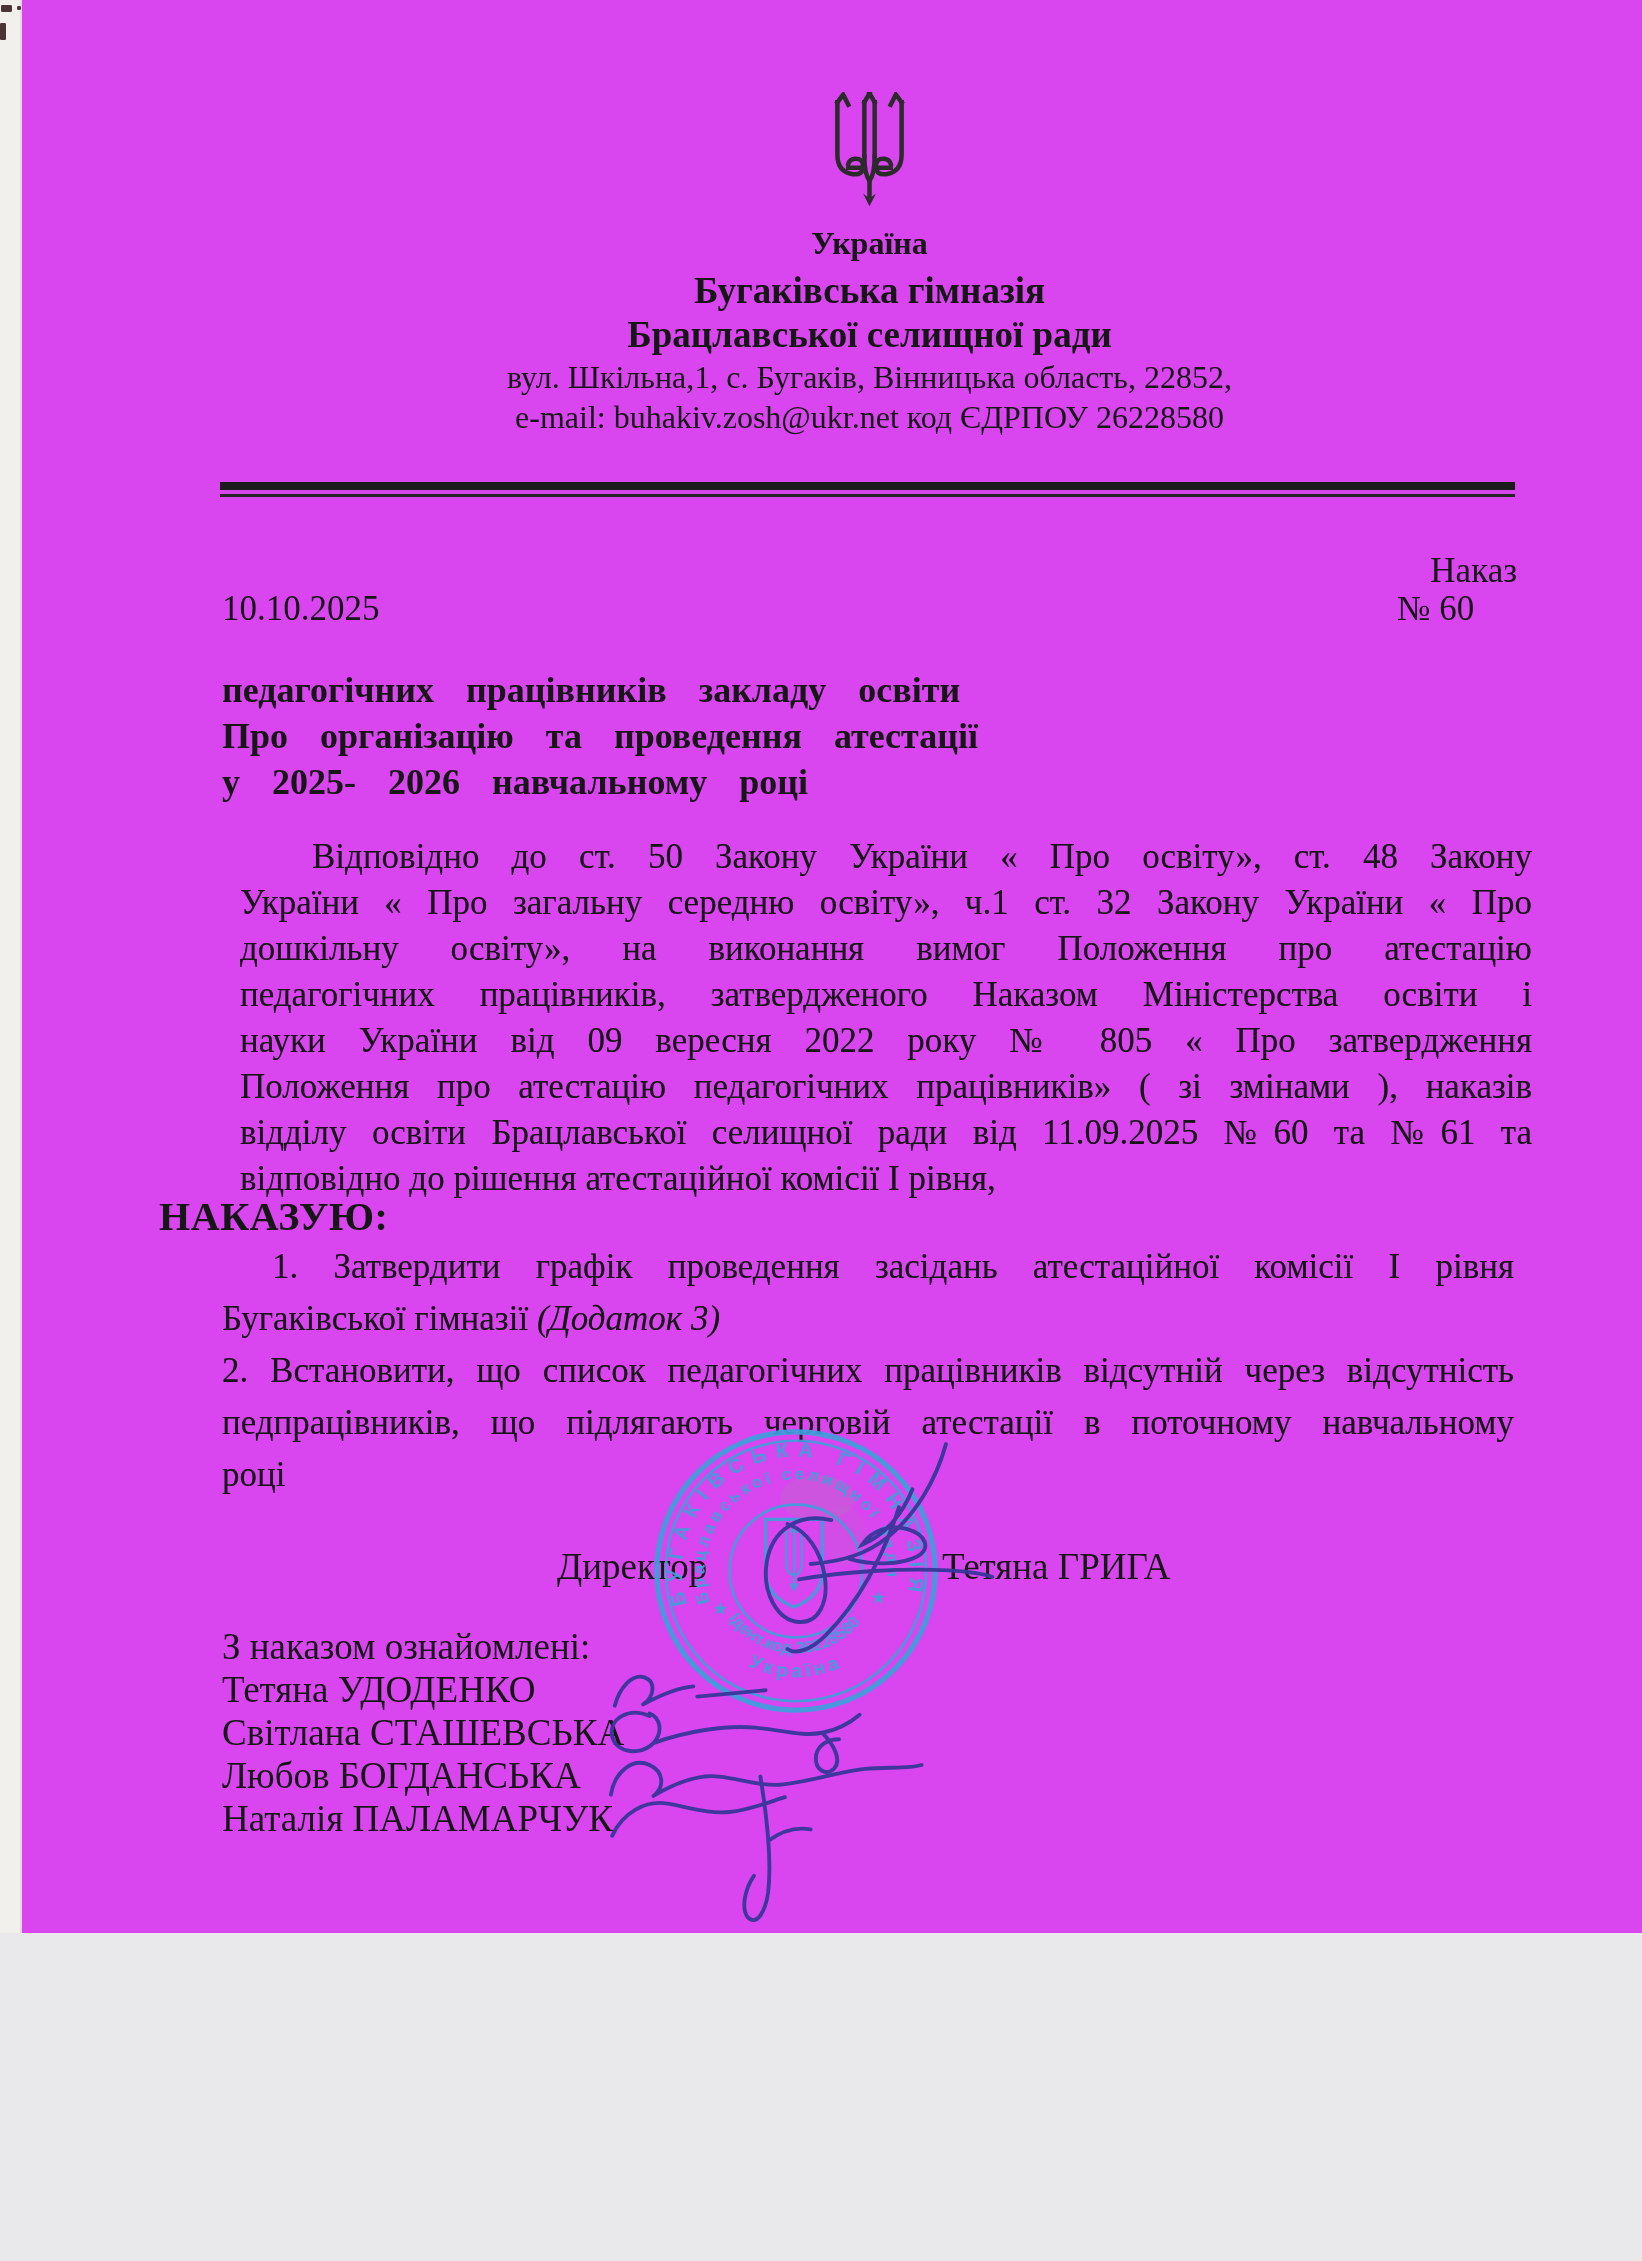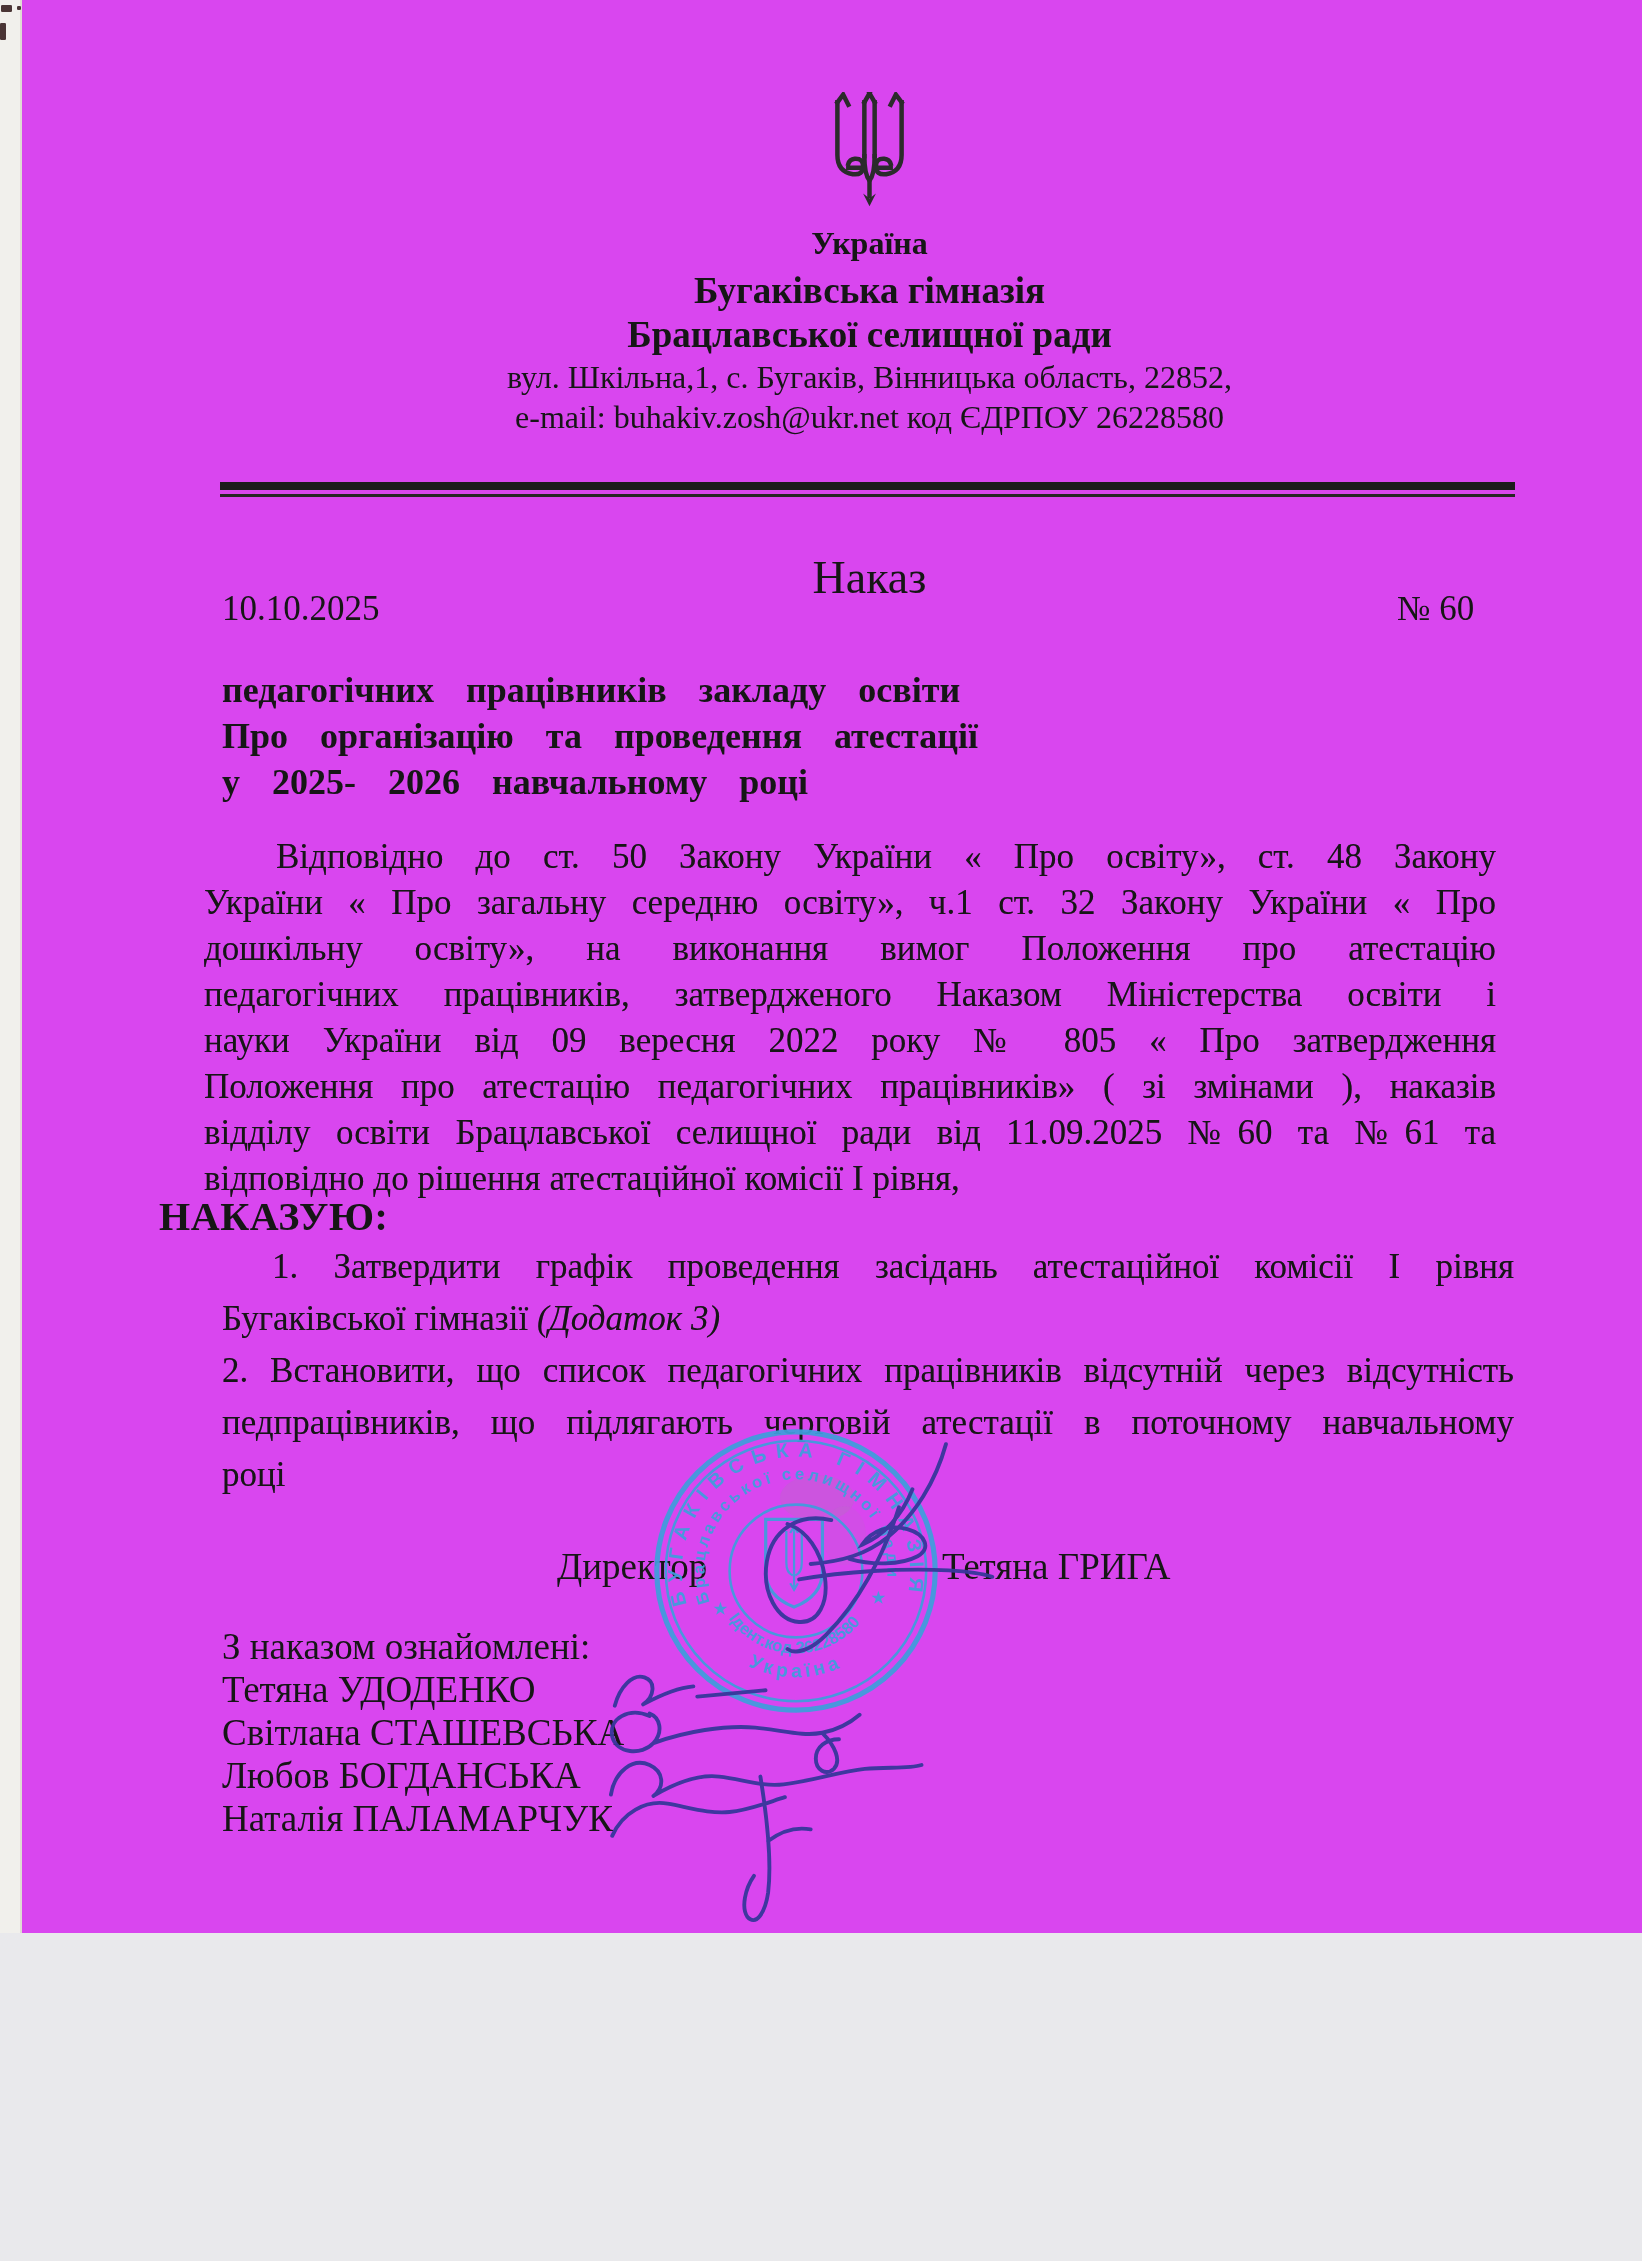--- a/index.html
+++ b/index.html
@@ -16,28 +16,28 @@
   #hdr-school{top:269px;font-size:37px;font-weight:bold;}
   #hdr-council{top:313px;font-size:37px;font-weight:bold;}
   #hdr-address{top:359px;font-size:32px;}
   #hdr-email{top:399px;font-size:32px;}
   
   #sep{left:220px;top:482px;width:1295px;}
   #sep .b1{height:8.4px;background:#1c1c1c;}
   #sep .b2{height:3.9px;}
   #sep .b3{height:2.6px;background:#262626;}
   
-  #order-title{left:222px;width:1295px;top:551px;text-align:center;font-size:46px;}
+  #order-title{left:222px;width:1295px;top:551px;text-align:right;font-size:35px;}
   #order-date{left:222px;top:589px;font-size:35px;}
   #order-number{left:1397px;top:589px;font-size:35px;}
   
   #subject{left:222px;top:667px;width:1295px;font-size:36px;font-weight:bold;word-spacing:23px;}
   #subject div{height:46px;line-height:46px;}
   
-  #body-par{left:204px;top:834px;width:1292px;font-size:35px;text-shadow:0 0 0.6px rgba(0,0,0,.35);}
+  #body-par{left:240px;top:834px;width:1292px;font-size:35px;text-shadow:0 0 0.6px rgba(0,0,0,.35);}
   #body-par div{height:46px;line-height:46px;}
   .just{text-align:justify;text-align-last:justify;}
   .ind-body{text-indent:72px;}
   .ind-item{text-indent:50px;}
   #decree{left:159px;top:1193px;font-size:40px;font-weight:bold;letter-spacing:0.6px;}
   #items{left:222px;top:1238px;width:1292px;font-size:35px;text-shadow:0 0 0.6px rgba(0,0,0,.35);}
   #items div{height:46px;line-height:46px;margin-top:6px;}
   .it{font-style:italic;}
   
   #director-label{left:557px;top:1545px;font-size:37px;}

